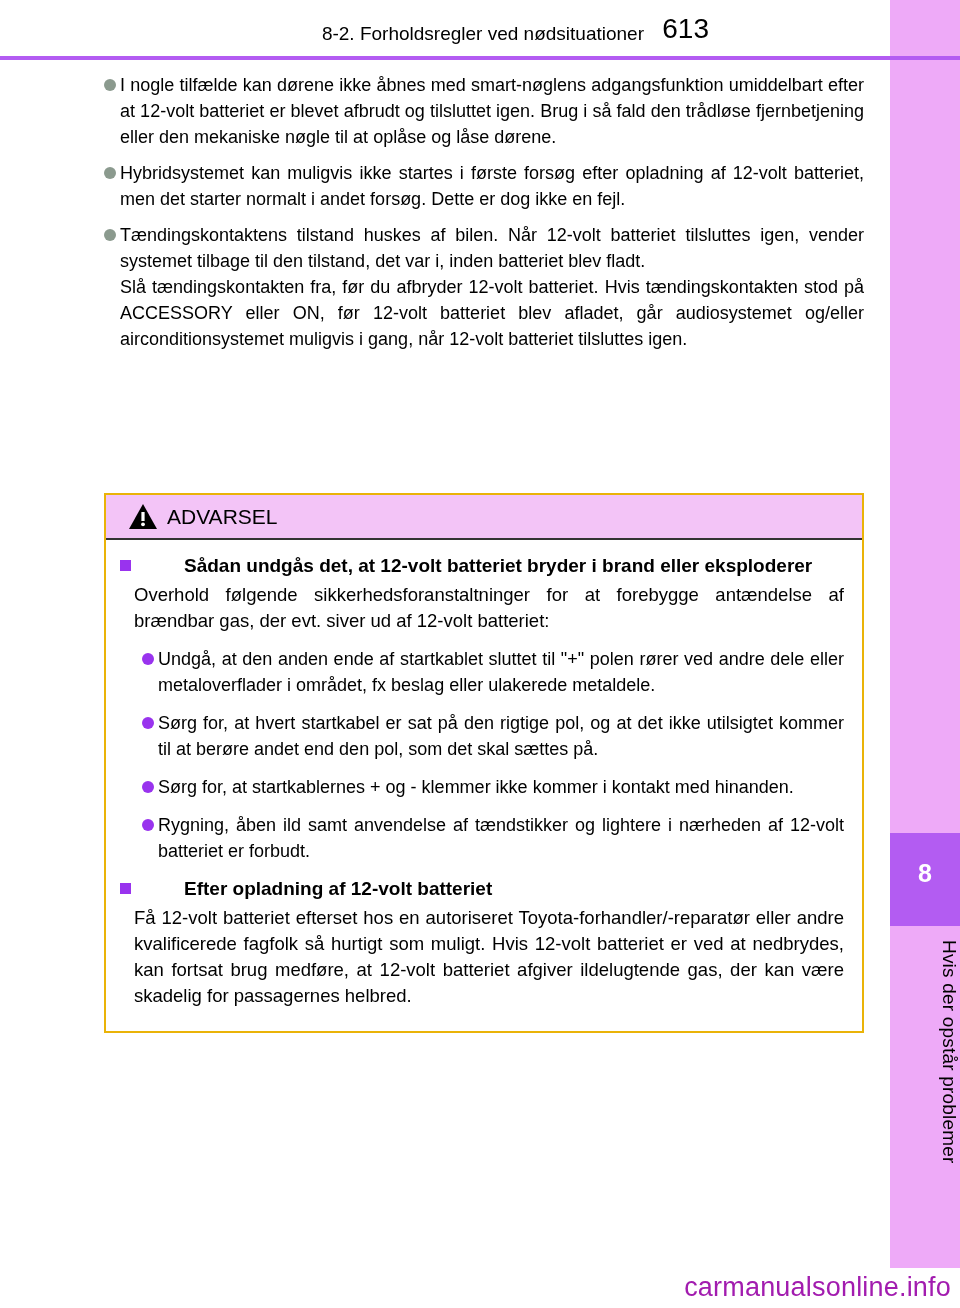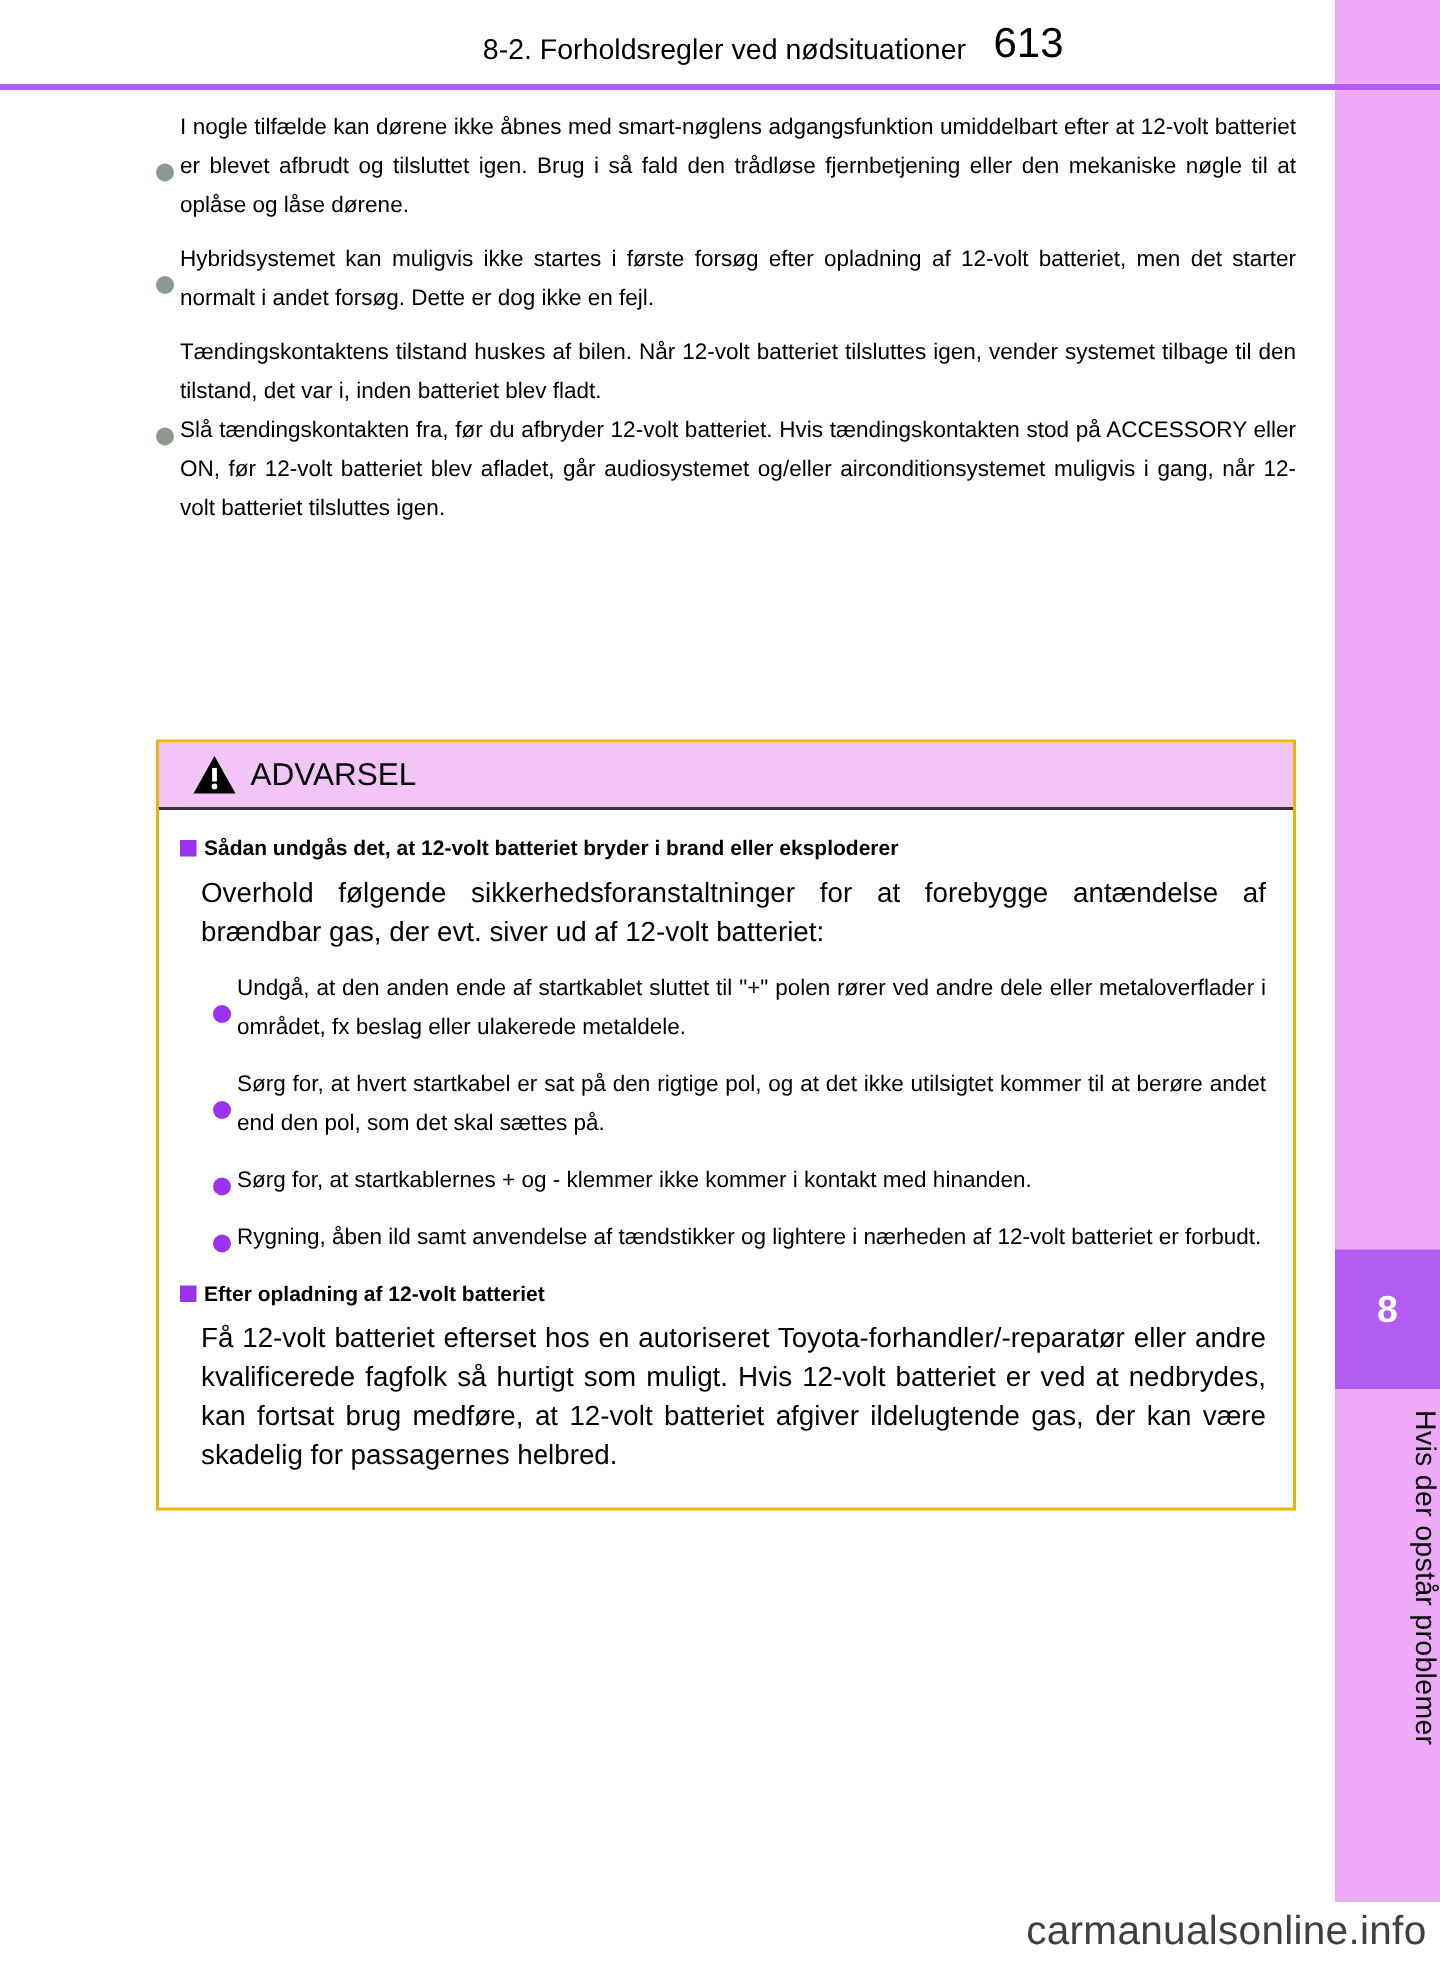--- a/index.html
+++ b/index.html
@@ -118,22 +118,22 @@
   }
   .sq-bullet.violet { background: #9933ee; }
   .sec-heading-text {
     flex: 1 1 auto;
     text-align: justify;
     text-justify: inter-word;
   }
 
   .li {
     display: flex;
-    align-items: center;
-    font-size: 15px;
+    align-items: flex-start;
+    font-size: 18px;
     line-height: 26px;
     margin-bottom: 10px;
   }
   .dot-bullet {
     flex: 0 0 auto;
     width: 12px;
     height: 12px;
     border-radius: 50%;
     background: #8b9a8e;
     margin-top: 7px;
@@ -175,42 +175,42 @@
     margin-right: 9px;
     flex: 0 0 auto;
   }
   #warning-label {
     font-size: 21px;
     line-height: 1;
   }
   #warning-body {
     padding: 13px 18px 22px 14px;
   }
-  #warning-body .sec-heading { margin-bottom: 4px; font-size: 14px; }
+  #warning-body .sec-heading { margin-bottom: 4px; font-size: 19px; gap: 48px; }
   #warning-body .plain-para { margin: 0 0 12px 14px; }
   #warning-body .li { margin-left: 22px; margin-bottom: 12px; }
   #warning-body .li:last-of-type { margin-bottom: 8px; }
   #warning-body .sec-heading.second { margin-top: 6px; }
   #warning-body .plain-para.tail { margin-bottom: 0; }
 
   
   #watermark {
     position: absolute;
     left: 0;
     top: 1268px;
     width: 960px;
     height: 40px;
     background: #ffffff;
   }
   #watermark-text {
     position: absolute;
     right: 9px;
     top: 6px;
     font-size: 27px;
-    color: #404040;
+    color: #a21caf;
     line-height: 1;
     letter-spacing: 0.2px;
   }
   #watermark-strip {
     position: absolute;
     right: 0;
     top: 0;
     width: 70px;
     height: 40px;
     background: #eeaaf8;

